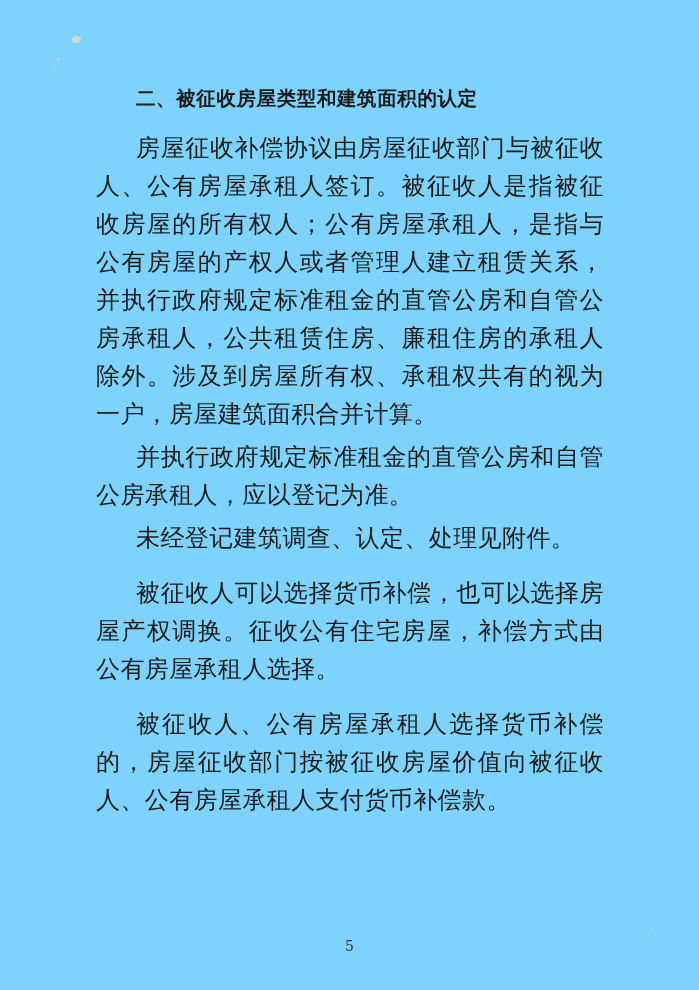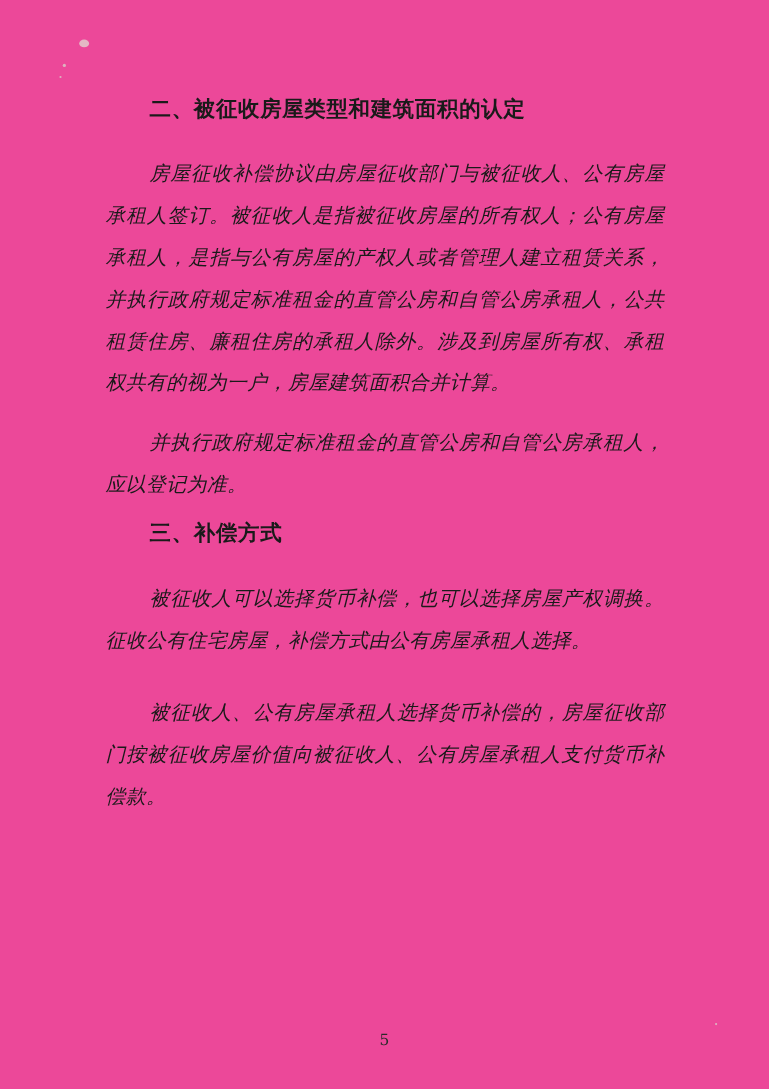--- a/index.html
+++ b/index.html
@@ -14,48 +14,47 @@
     color: #1a1a1a;
     position: relative;
     overflow: hidden;
   }
   .page {
     position: absolute;
     left: 0;
     top: 0;
     width: 699px;
     height: 990px;
-    background: #ec4899;
+    background: #7dd3fc;
   }
   
   .speck {
     position: absolute;
     background: #d8d4cb;
     border-radius: 50%;
     opacity: .75;
   }
   .speck1 { left: 72px;  top: 36px;  width: 9px;  height: 7px; background:#e2ded3; }
   .speck2 { left: 57px;  top: 58px;  width: 3px;  height: 3px; }
   .speck3 { left: 54px;  top: 69px;  width: 2px;  height: 2px; }
   .speck4 { left: 650px; top: 930px; width: 2px;  height: 2px; }
 
   .content {
     position: absolute;
     left: 96px;
     top: 80px;
     width: 508px;
   }
   .para {
-    font-size: 18px;
+    font-size: 24px;
     line-height: 38px;
     letter-spacing: 0.4px;
     text-align: justify;
     text-justify: inter-ideograph;
-    margin: 16px 0 0 0;
-    font-style: italic;
+    margin: 5px 0 0 0;
   }
   .indent {
     text-indent: 40px;
   }
   .heading {
     font-size: 19.5px;
     line-height: 38px;
     letter-spacing: 0.6px;
     font-weight: bold;
     text-indent: 40px;
@@ -83,22 +82,22 @@
   <div class="speck speck2"></div>
   <div class="speck speck3"></div>
   <div class="speck speck4"></div>
 
   <div class="content">
 
     <p class="heading">二、被征收房屋类型和建筑面积的认定</p>
     <div class="gap-small"></div>
     <p class="para indent">房屋征收补偿协议由房屋征收部门与被征收人、公有房屋承租人签订。被征收人是指被征收房屋的所有权人；公有房屋承租人，是指与公有房屋的产权人或者管理人建立租赁关系，并执行政府规定标准租金的直管公房和自管公房承租人，公共租赁住房、廉租住房的承租人除外。涉及到房屋所有权、承租权共有的视为一户，房屋建筑面积合并计算。</p>
     <p class="para indent">并执行政府规定标准租金的直管公房和自管公房承租人，应以登记为准。</p>
+    <p class="para indent">未经登记建筑调查、认定、处理见附件。</p>
     <div class="gap-small"></div>
-    <p class="heading">三、补偿方式</p>
     <div class="gap-small"></div>
     <p class="para indent">被征收人可以选择货币补偿，也可以选择房屋产权调换。征收公有住宅房屋，补偿方式由公有房屋承租人选择。</p>
     <div class="gap-small"></div>
     <div class="gap-small"></div>
     <p class="para indent">被征收人、公有房屋承租人选择货币补偿的，房屋征收部门按被征收房屋价值向被征收人、公有房屋承租人支付货币补偿款。</p>
 
   </div>
 
   <div class="footer">5</div>
 

